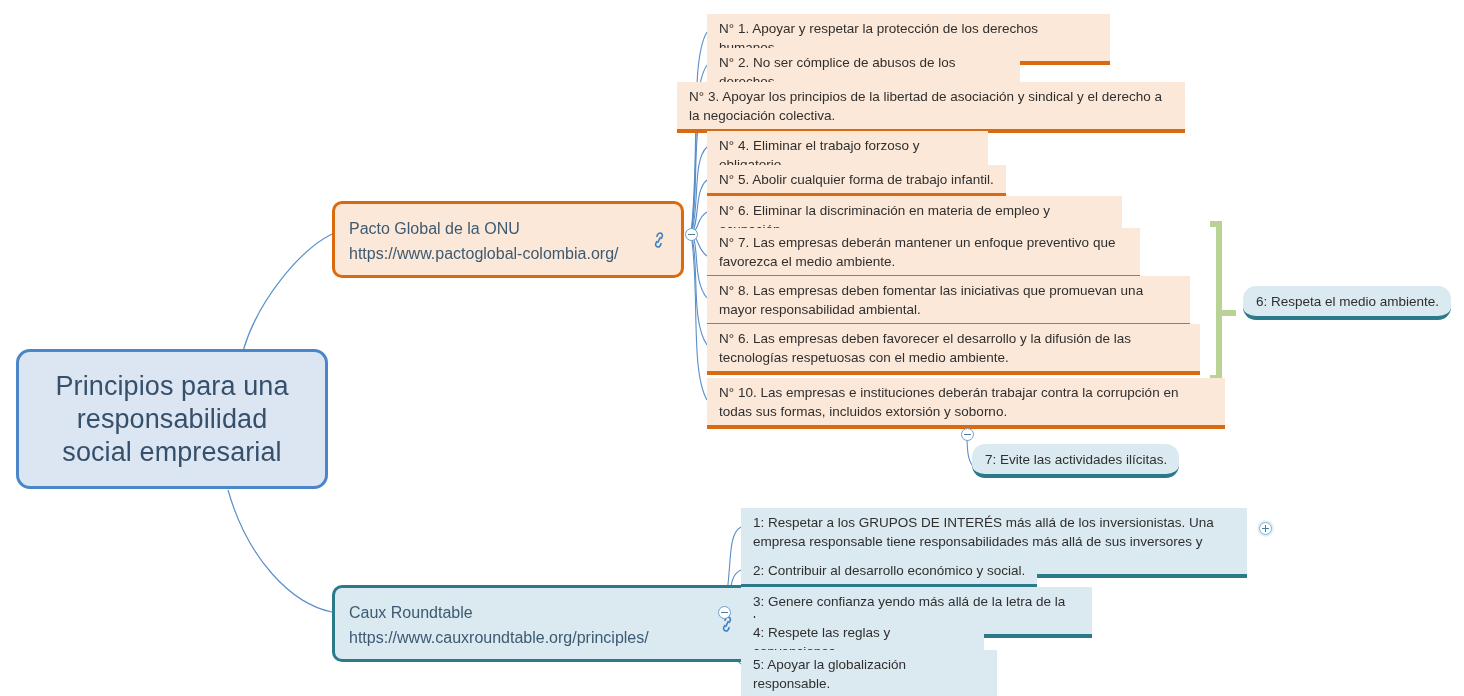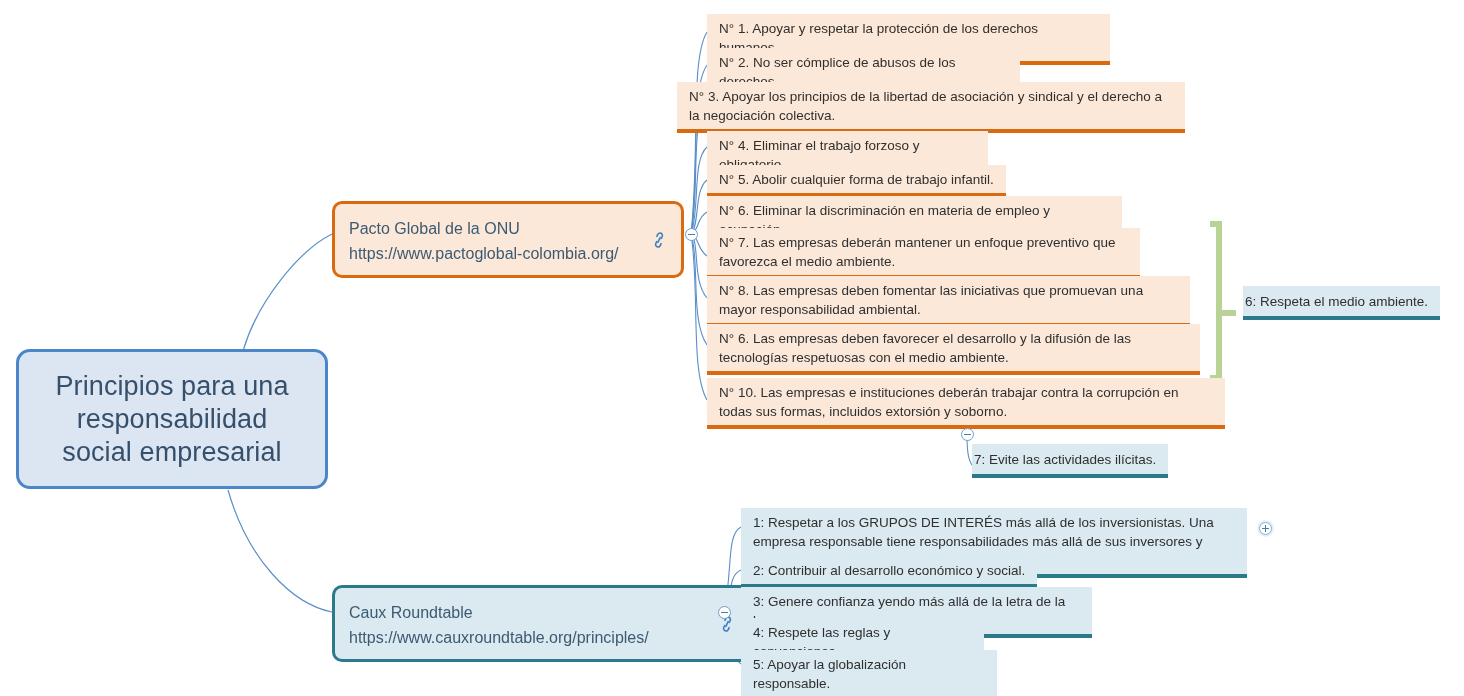--- a/index.html
+++ b/index.html
@@ -108,22 +108,23 @@
 
   
   .note {
     position: absolute;
     box-sizing: border-box;
     background: #dbeaf0;
     border-bottom: 4px solid #2b7a8c;
     font-size: 13.5px;
     line-height: 19px;
     color: #2f2f2f;
-    padding: 6px 12px 5px 2px;
+    padding: 6px 12px 5px 13px;
     white-space: nowrap;
+    border-radius: 13px;
   }
 
   
   .badge {
     position: absolute;
     width: 13px;
     height: 13px;
     border-radius: 50%;
     box-sizing: border-box;
     border: 1px solid #6f9fc4;

